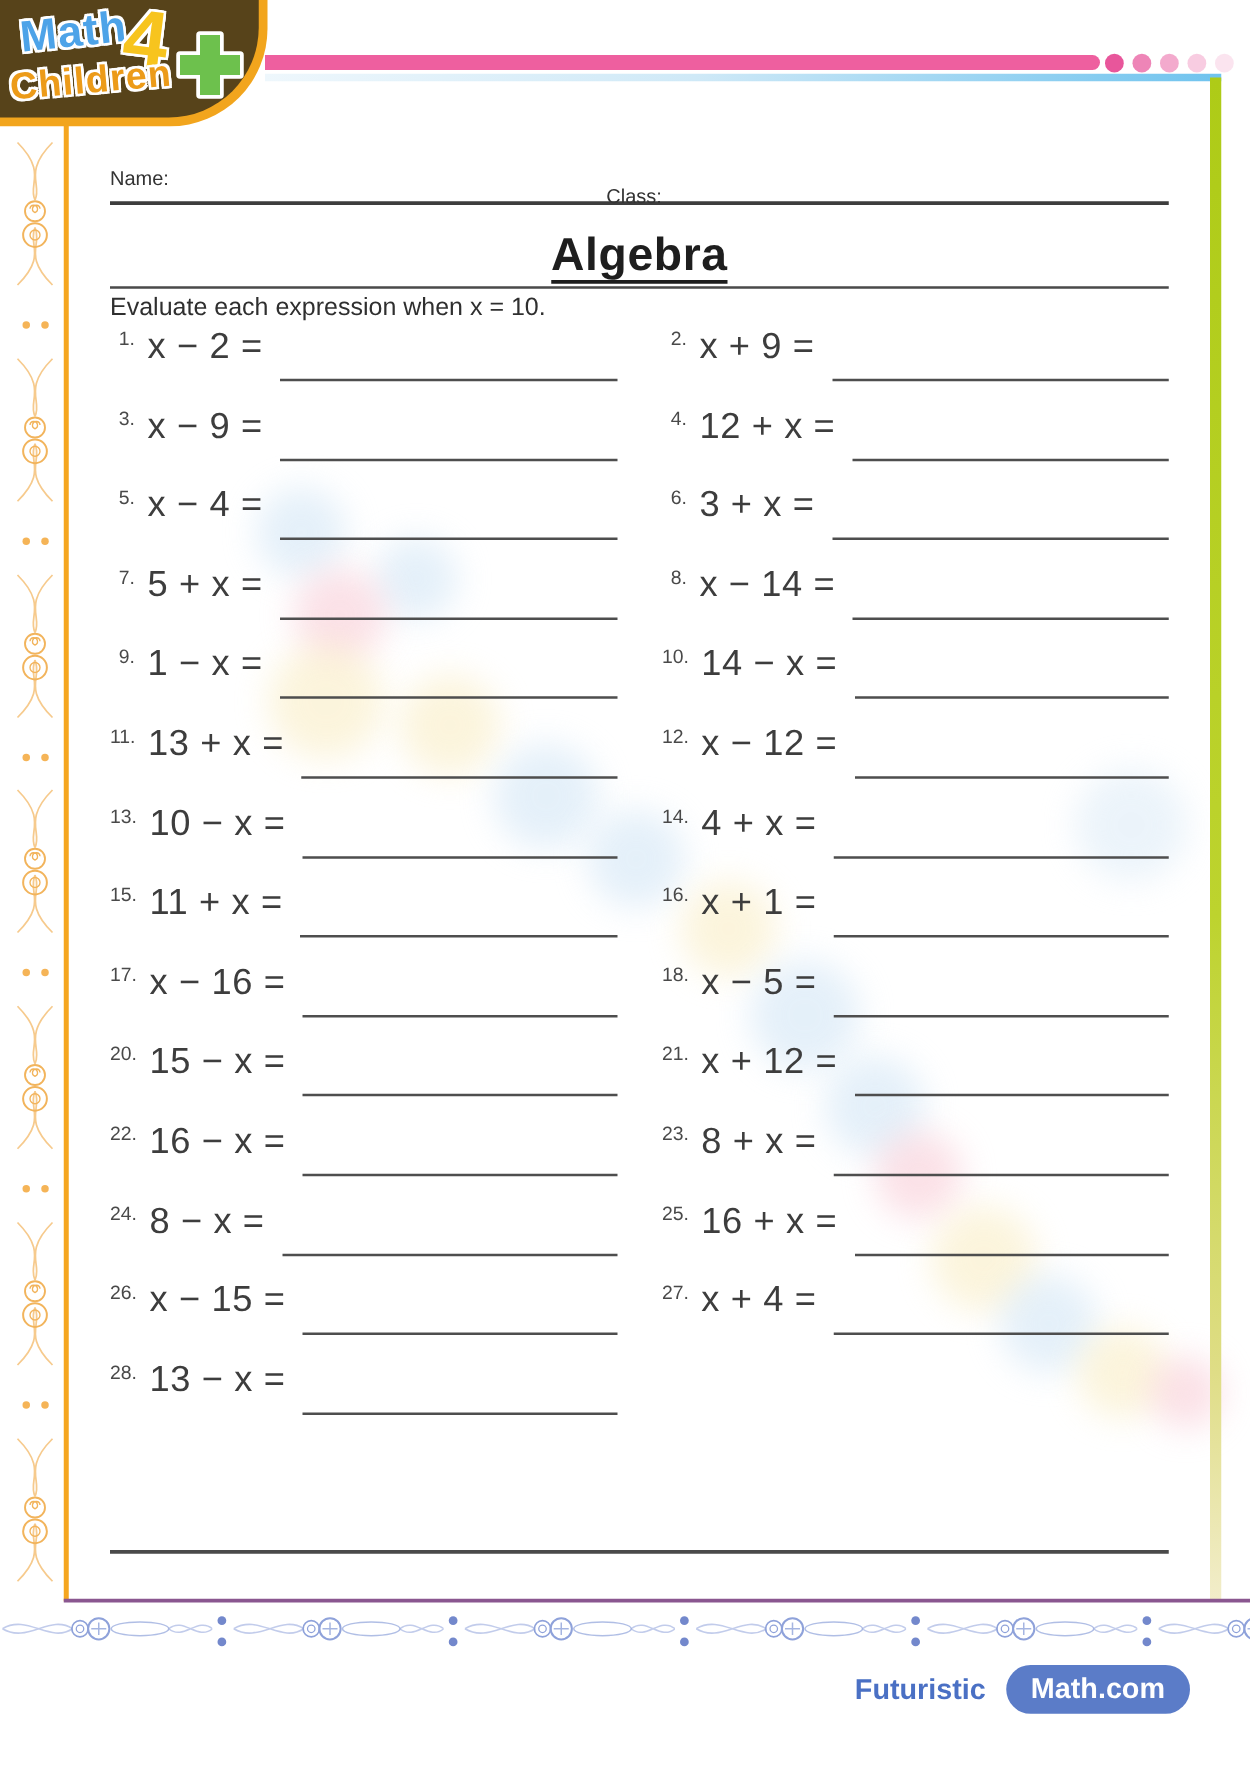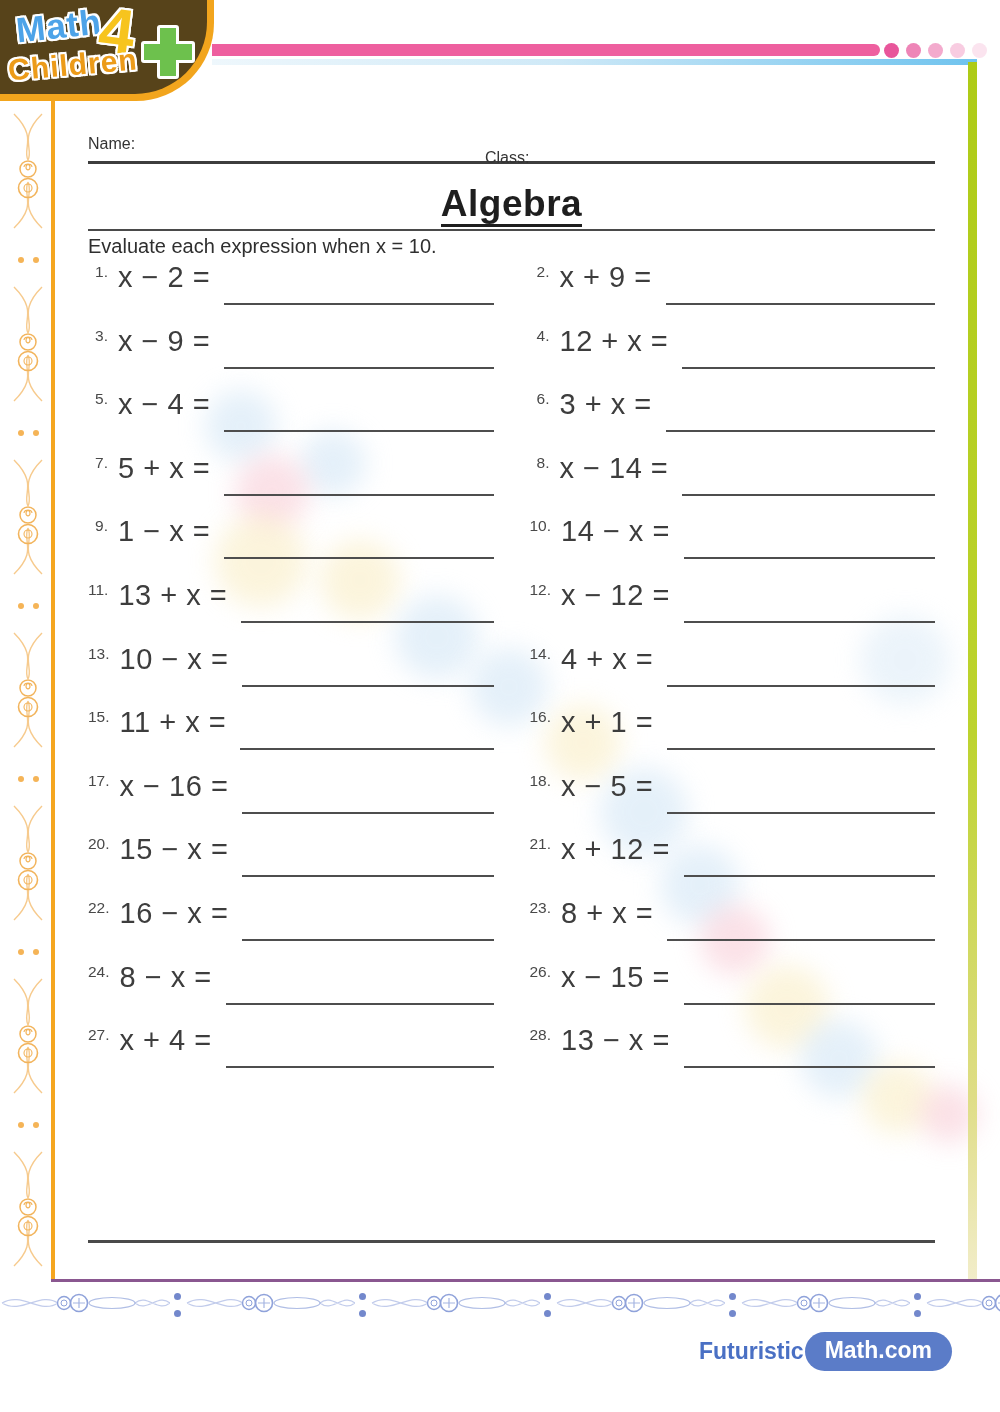--- a/index.html
+++ b/index.html
@@ -69,21 +69,21 @@
   .pnum { flex:0 0 30px; text-align:right; padding-right:10px; margin-top:5px;
           font-size:15.5px; color:#494949; }
   .pexpr { font-size:29px; color:#3d3d3d; letter-spacing:0.5px; white-space:nowrap;
            line-height:34px; margin-top:2px; }
   .pline { flex:1 1 auto; margin-left:14px; height:47px; border-bottom:2.4px solid #4e4e4e; }
 
   .bottom-rule { position:absolute; left:88px; top:1240px; width:847px; border-top:3px solid #4a4a4a; }
 
   
   .badge { position:absolute; top:1332px; right:48px; display:flex; align-items:center; cursor:pointer; }
-  .badge-prefix { color:#4a70c4; font-weight:bold; font-size:23px; margin-right:1px; }
+  .badge-prefix { color:#4a70c4; font-weight:bold; font-size:23px; margin-right:16px; }
   .badge-pill { background:#5b7cc8; color:#ffffff; font-weight:bold; font-size:23px;
                 padding:5px 20px 7px 20px; border-radius:20px; }
 </style>
 </head>
 <body>
 
 <div class="page">
 
   <div id="blobs">
       <div class="blob" style="left: 205px; top: 390px; width: 72px; height: 72px; background: rgb(207, 228, 245); opacity: 0.55;"></div>
@@ -408,20 +408,25 @@
         <span class="pnum">23.</span>
         <span class="pexpr">8 + x =</span>
         <span class="pline"></span>
       </div>
       <div class="problem">
         <span class="pnum">24.</span>
         <span class="pexpr">8 − x =</span>
         <span class="pline"></span>
       </div>
       <div class="problem">
+        <span class="pnum">25.</span>
+        <span class="pexpr">16 + x =</span>
+        <span class="pline"></span>
+      </div>
+      <div class="problem">
         <span class="pnum">26.</span>
         <span class="pexpr">x − 15 =</span>
         <span class="pline"></span>
       </div>
       <div class="problem">
         <span class="pnum">27.</span>
         <span class="pexpr">x + 4 =</span>
         <span class="pline"></span>
       </div>
       <div class="problem">

